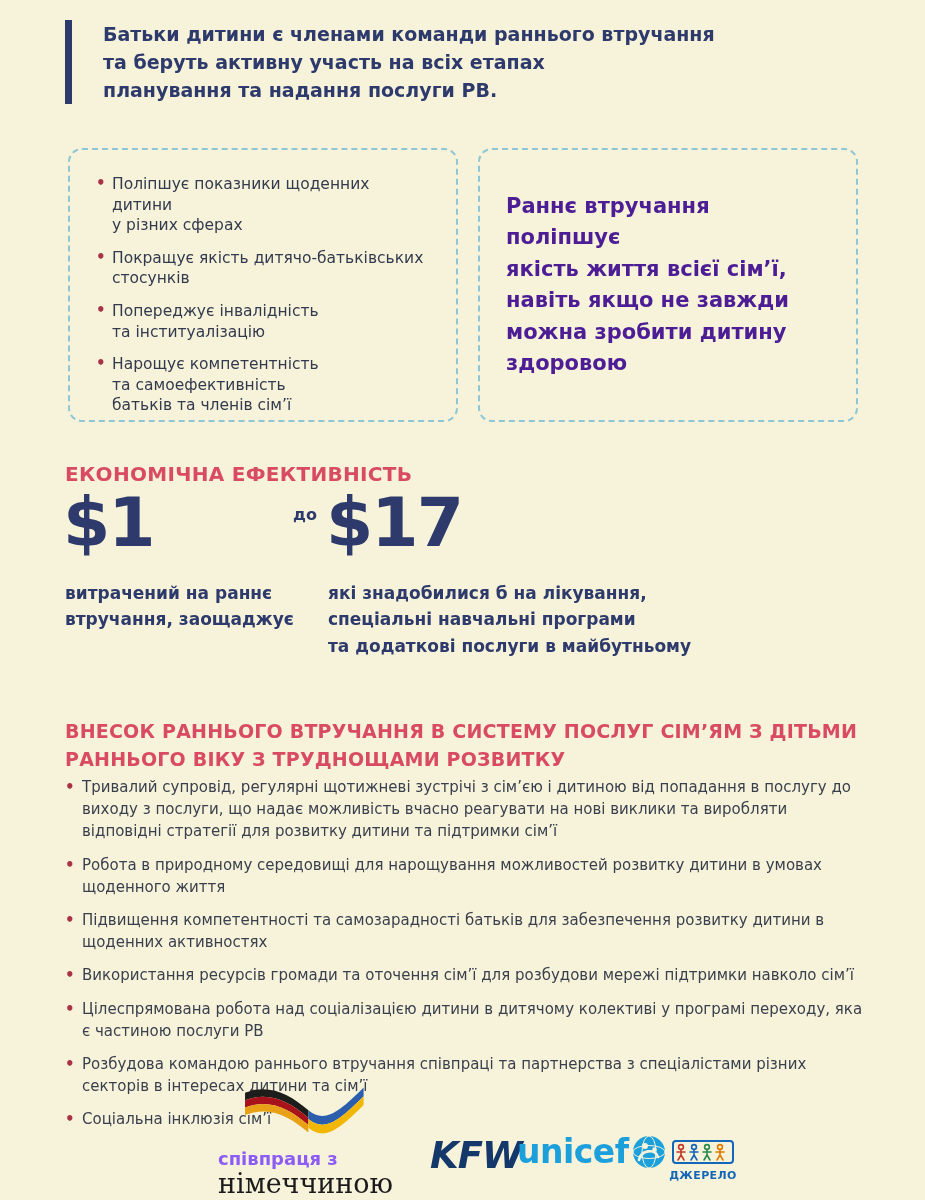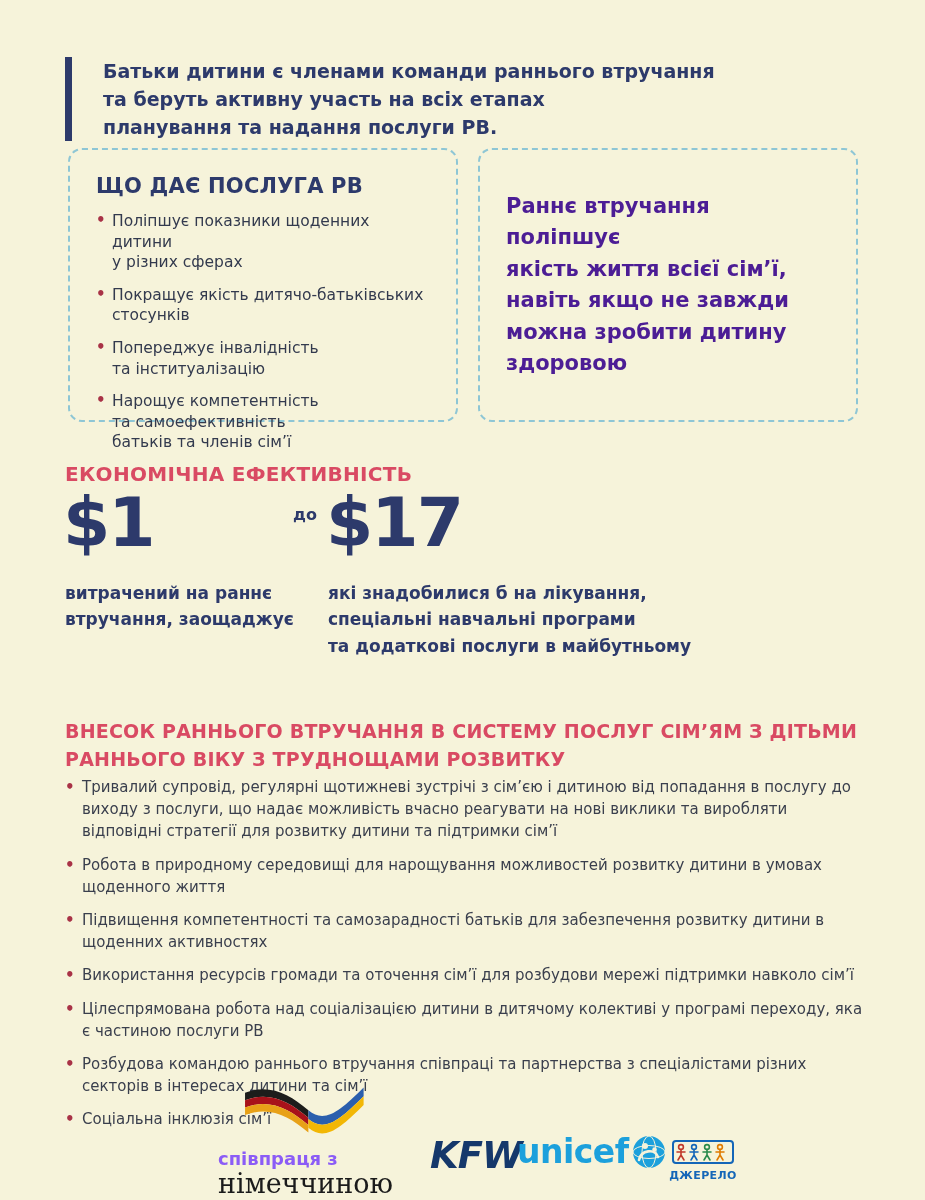--- a/index.html
+++ b/index.html
@@ -5,21 +5,21 @@
   html,body{margin:0;padding:0;}
   .page{
     position:relative; width:925px; height:1200px;
     background:#f6f3da; overflow:hidden;
     font-family:"DejaVu Sans","Liberation Sans",sans-serif;
     color:#3a3f4d;
   }
   .pre{white-space:pre-line;}
 
   
-  .header{position:absolute; left:65px; top:20px; display:flex; align-items:stretch;margin-top:37px;}
+  .header{position:absolute; left:65px; top:20px; display:flex; align-items:stretch;}
   .header-bar{width:7px; background:#2d3a6b; margin-right:31px;}
   .header-title{font-size:19px; font-weight:bold; color:#2d3a6b; line-height:28px;}
 
   
   .dashed-box{
     position:absolute; top:148px; height:274px; box-sizing:border-box;
     border:2px dashed #8ec6d5; border-radius:14px; padding:24px 26px;
   }
   .box-benefits{left:68px; width:390px;}
   .box-quote{left:478px; width:380px; display:flex; align-items:center;}
@@ -61,21 +61,20 @@
 <div class="page">
 
   <div class="header">
     <div class="header-bar"></div>
     <div class="header-title pre">Батьки дитини є членами команди раннього втручання
 та беруть активну участь на всіх етапах
 планування та надання послуги РВ.</div>
   </div>
 
   <div class="dashed-box box-benefits">
-    <div class="box-title">ЩО ДАЄ ПОСЛУГА РВ</div>
     <div class="benefit-list">
 
         <div class="benefit-item">
           <span class="benefit-dot">•</span>
           <span class="pre">Поліпшує показники щоденних дитини
 у різних сферах</span>
         </div>
 
         <div class="benefit-item">
           <span class="benefit-dot">•</span>

